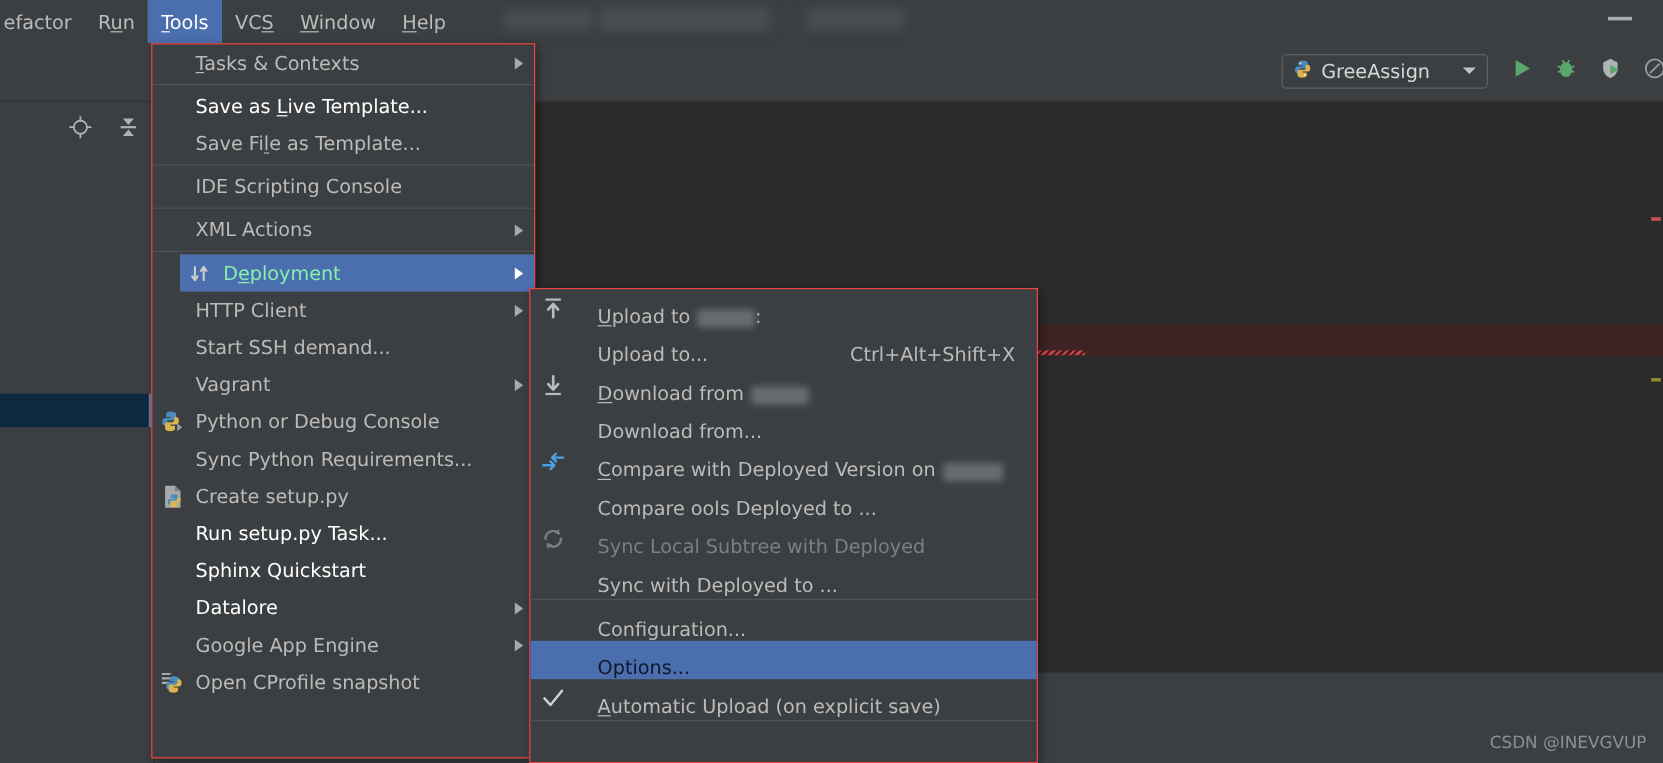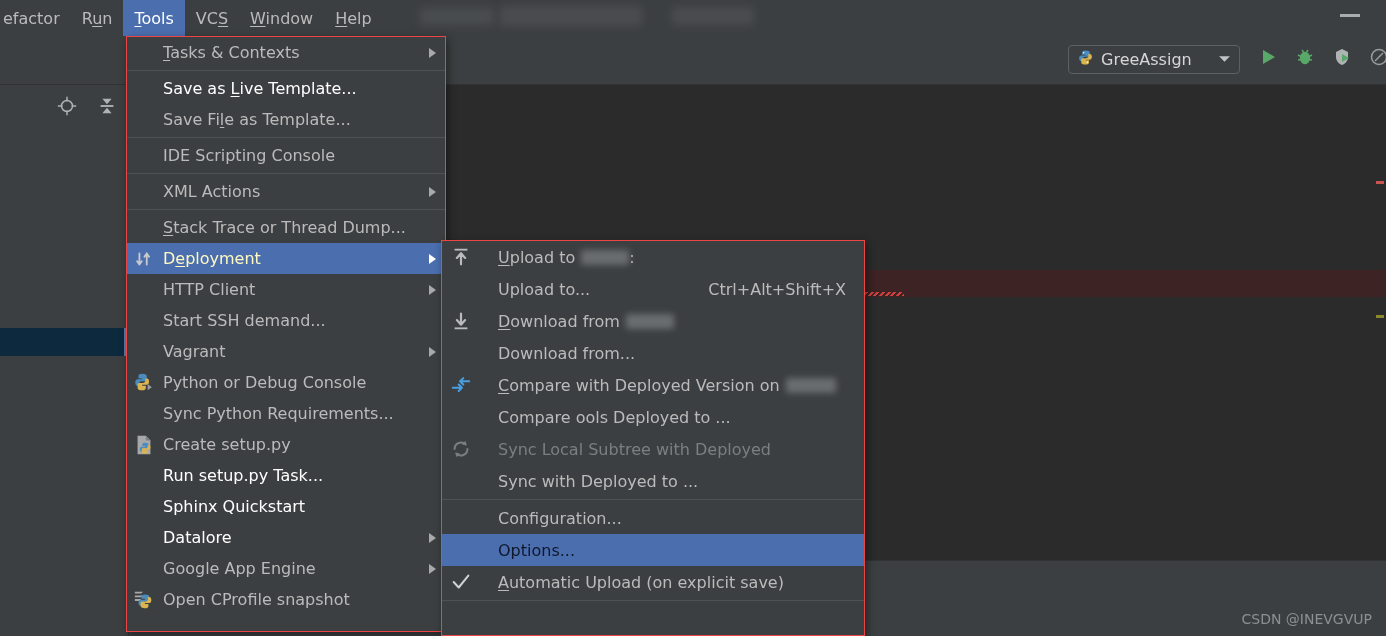--- a/index.html
+++ b/index.html
@@ -117,34 +117,34 @@
     position:absolute;background:#3c3f41;border:1px solid #ef4444;
     box-shadow:2px 3px 8px rgba(0,0,0,.45);box-sizing:border-box;
   }
   #tools-menu{left:126px;top:36px;width:320px;height:596px;}
   .mrow{
     position:relative;height:31px;display:flex;align-items:center;
     padding-left:36px;box-sizing:border-box;color:#bbbbbb;font-size:16px;
     white-space:nowrap;
   }
   .mrow.dis{color:#ffffff;}
-  .mrow.sel{background:#4b6eaf;color:#fef9c3;}
+  .mrow.sel{background:#4b6eaf;color:#86efac;margin-left:23px;}
   .mrow .ricon{position:absolute;left:6px;top:50%;transform:translateY(-50%);width:22px;height:22px;}
   .mrow .arrow{
     position:absolute;right:9px;top:50%;transform:translateY(-50%);
     width:0;height:0;border-left:7px solid #a9a9a9;
     border-top:5px solid transparent;border-bottom:5px solid transparent;
   }
   .mrow.sel .arrow{border-left-color:#ffffff;}
   .msep{height:1px;background:#4f5254;margin:2px 0;}
 
   
   #deploy-menu{left:441px;top:240px;width:424px;height:396px;}
   .drow{
-    position:relative;height:32px;display:flex;align-items:center;
+    position:relative;height:32px;display:flex;align-items:flex-end;
     padding-left:56px;box-sizing:border-box;color:#bbbbbb;font-size:16px;white-space:nowrap;
   }
   .drow.dis{color:#7c7f81;}
   .drow.sel{background:#4b6eaf;color:#0f172a;}
   .drow .ricon{position:absolute;left:8px;top:50%;transform:translateY(-50%);width:22px;height:22px;}
   .drow .accel{position:absolute;right:18px;font-size:16px;color:#bbbbbb;}
   .redact{display:inline-block;height:15px;background:#6a6d6f;border-radius:2px;filter:blur(3px);vertical-align:middle;margin-left:6px;}
 
   .watermark{
     position:absolute;right:14px;bottom:9px;color:#8d9091;font-size:14px;
@@ -297,23 +297,20 @@
       <div class="msep"></div>
       <div class="mrow">
         <span>IDE Scripting Console</span>
       </div>
       <div class="msep"></div>
       <div class="mrow">
         <span>XML Actions</span>
         <span class="arrow"></span>
       </div>
       <div class="msep"></div>
-      <div class="mrow">
-        <span><u>S</u>tack Trace or Thread Dump...</span>
-      </div>
       <div class="mrow sel">
         <span class="ricon"><svg viewBox="0 0 24 24" width="22" height="22">
             <path d="M7 18 L7 6 M7 18 L4.5 14.5 M7 18 L9.5 14.5" stroke="#c8cacb" stroke-width="2" fill="none" stroke-linecap="round"></path>
             <path d="M15 6 L15 18 M15 6 L12.5 9.5 M15 6 L17.5 9.5" stroke="#c8cacb" stroke-width="2" fill="none" stroke-linecap="round"></path>
           </svg></span>
         <span>D<u>e</u>ployment</span>
         <span class="arrow"></span>
       </div>
       <div class="mrow">
         <span>HTTP Client</span>

